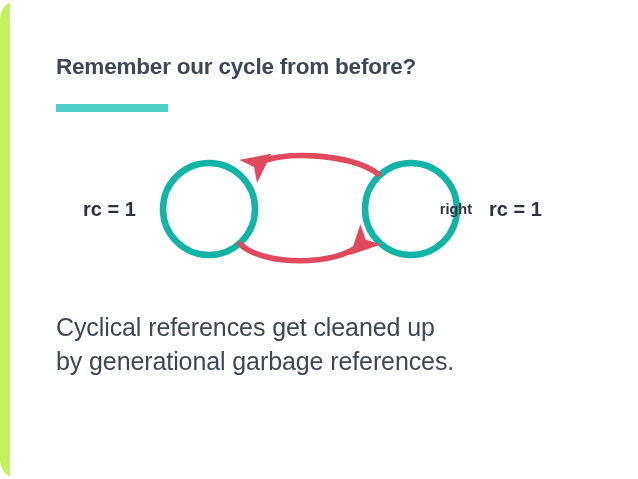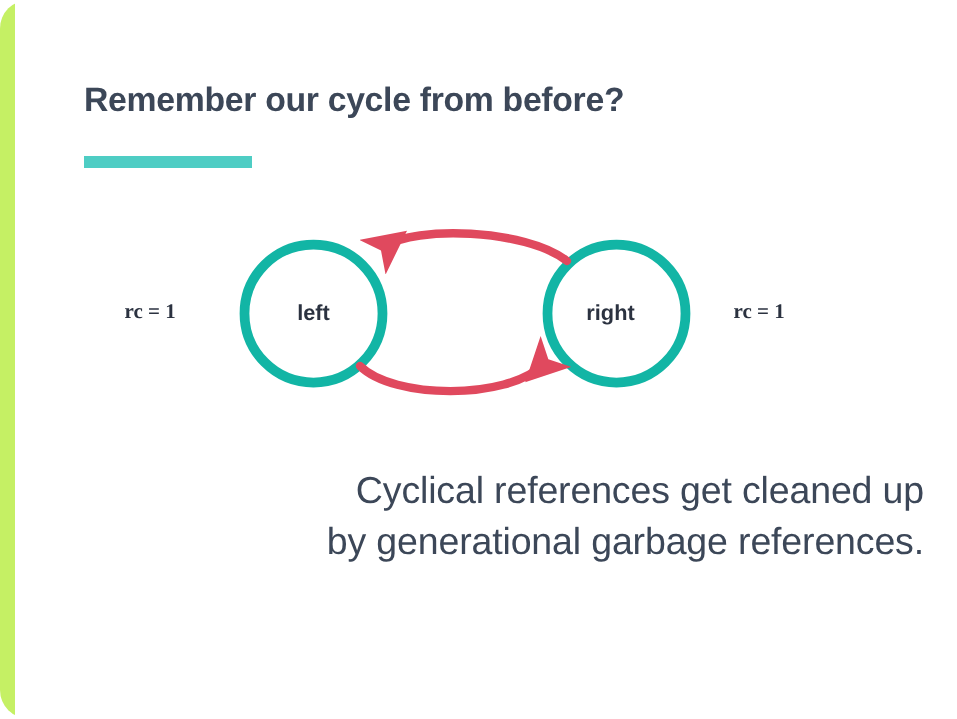--- a/index.html
+++ b/index.html
@@ -78,46 +78,44 @@
 
   .node-label {
     position: absolute;
     font-size: 14.5px;
     font-weight: bold;
     color: #2b3240;
     text-align: center;
     line-height: 18px;
   }
   #node-label-left  { left: 160px; top: 70px; width: 98px; }
-  #node-label-right { left: 361px; top: 70px; width: 92px; }
+  #node-label-right { left: 380px; top: 70px; width: 92px; text-align: right; }
 
   .rc-label {
     position: absolute;
-    font-size: 14px;
+    font-size: 20px;
     font-weight: bold;
     color: #2b3240;
     line-height: 18px;
     white-space: nowrap;
-    font-family: Liberation Serif, serif;
   }
   #rc-label-left  { left: 83px;  top: 70px; }
   #rc-label-right { left: 489px; top: 70px; }
 
   
   #body-text {
     position: absolute;
     left: 56px;
     top: 310px;
     width: 560px;
     font-size: 25px;
     font-weight: normal;
     color: #3c4758;
     line-height: 34px;
     letter-spacing: -0.1px;
-    text-align: right;
   }
   #body-text .line { display: block; white-space: nowrap; }
 </style>
 </head>
 <body>
 
 <div id="slide">
 
   <div id="accent-bar"></div>
 
@@ -139,21 +137,20 @@
       </defs>
 
       <circle cx="209" cy="79" r="46" fill="none" stroke="#12b5a5" stroke-width="6.5"></circle>
       <circle cx="411" cy="79" r="46" fill="none" stroke="#12b5a5" stroke-width="6.5"></circle>
 
       <path d="M 378 44 C 350 22 275 21 258 34" fill="none" stroke="#e0495e" stroke-width="5.6" stroke-linecap="round" marker-end="url(#arrowhead-left)"></path>
 
       <path d="M 240 114 C 262 136 338 137 362 113" fill="none" stroke="#e0495e" stroke-width="5.6" stroke-linecap="round" marker-end="url(#arrowhead-right)"></path>
     </svg>
 
-    <div class="node-label" id="node-label-left">left</div>
 
     <div class="node-label" id="node-label-right">right</div>
 
     <div class="rc-label" id="rc-label-left">rc = 1</div>
 
     <div class="rc-label" id="rc-label-right">rc = 1</div>
   </div>
 
   <div id="body-text">
     <span class="line">Cyclical references get cleaned up</span>

